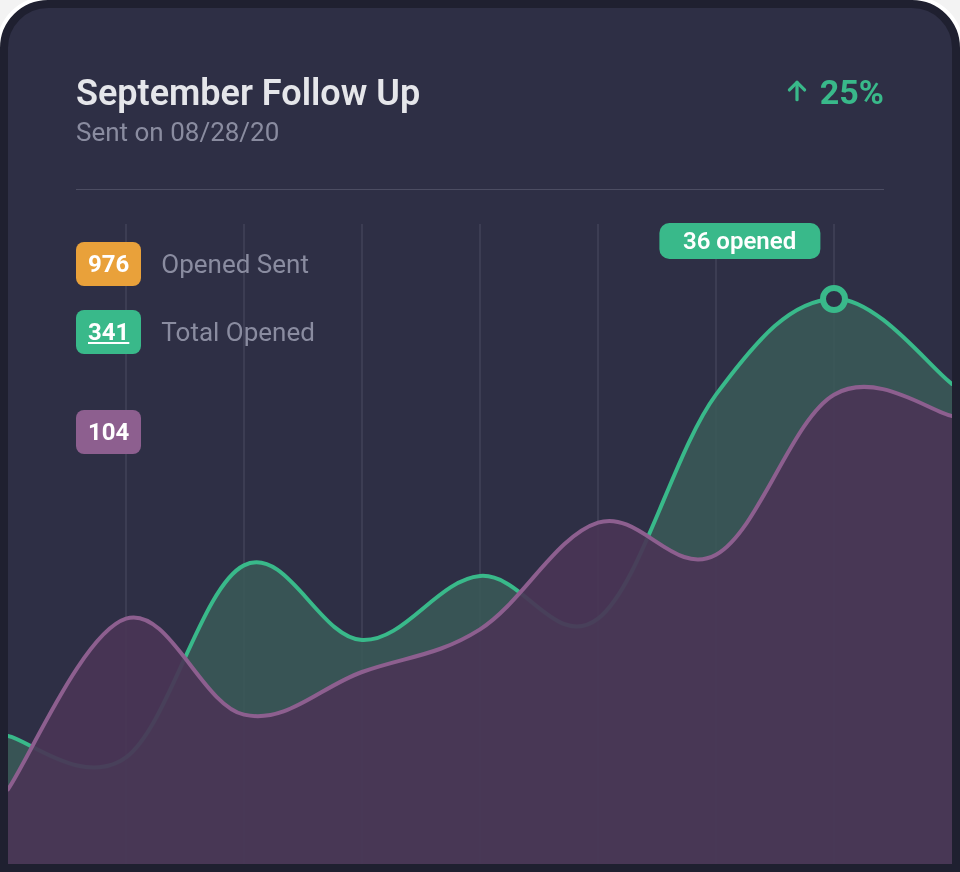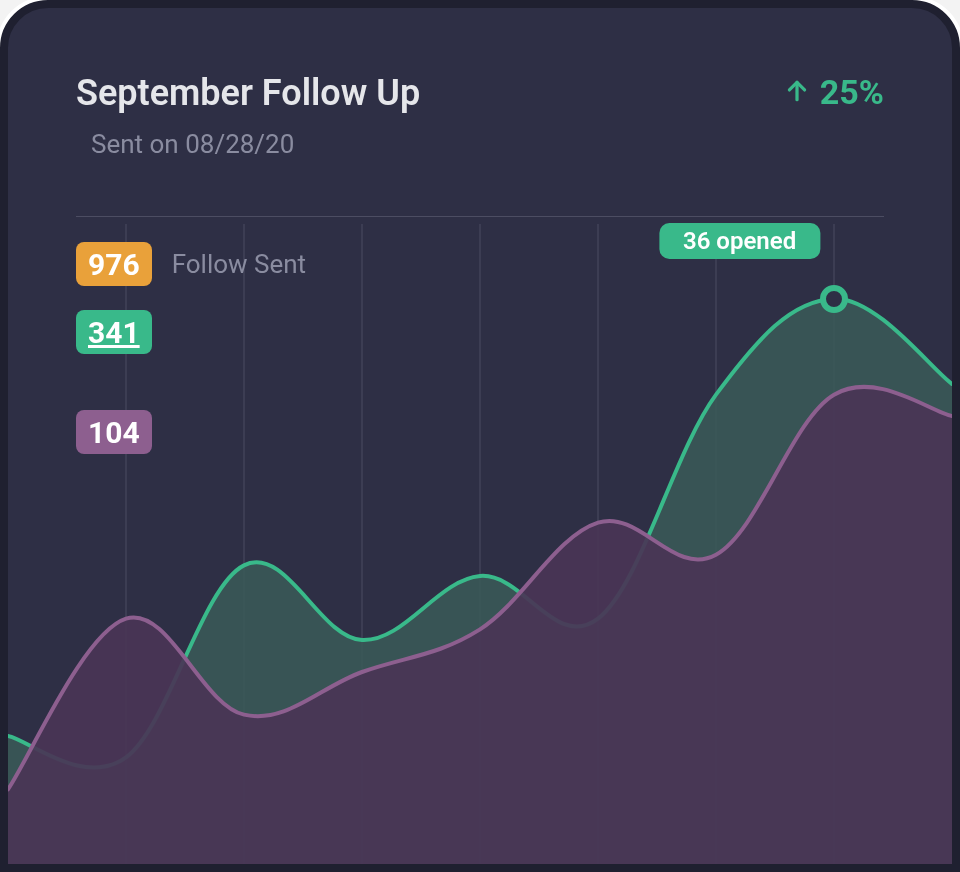--- a/index.html
+++ b/index.html
@@ -42,21 +42,21 @@
   .title{
     font-size:36px;
     font-weight:600;
     color:var(--text-main);
     margin:0 0 3px 0;
   }
   .subtitle{
     font-size:26px;
     font-weight:400;
     color:var(--text-sub);
-    margin:15px;
+    margin:0;
   }
   .change{
     display:flex;
     align-items:center;
     gap:10px;
     color:var(--green);
     font-size:34px;
     font-weight:700;
   }
   .change svg{width:26px;height:26px;}
@@ -79,21 +79,21 @@
     align-items:center;
     gap:20px;
   }
   .badge{
     min-width:64px;
     height:44px;
     border-radius:8px;
     display:flex;
     align-items:center;
     justify-content:center;
-    font-size:30px;
+    font-size:24px;
     font-weight:700;
     color:#fff;
     padding:0 12px;
   }
   .badge.orange{background:var(--orange);}
   .badge.green{background:var(--green);text-decoration:underline;}
   .badge.purple{background:var(--purple);margin-top:32px;}
   .legend-label{
     font-size:26px;
     color:var(--text-sub);
@@ -148,24 +148,25 @@
         <span>25%</span>
       </div>
     </div>
   </div>
 
   <div class="divider"></div>
 
   <div class="legend">
     <div class="legend-item">
       <div class="badge orange">976</div>
-      <div class="legend-label">Follow Sent</div>
+      <div class="legend-label">Opened Sent</div>
     </div>
     <div class="legend-item">
       <div class="badge green">341</div>
+      <div class="legend-label">Total Opened</div>
     </div>
     <div class="legend-item">
       <div class="badge purple">104</div>
     </div>
   </div>
 
   <div class="chart">
     <svg id="chart-svg" viewBox="0 0 960 640" preserveAspectRatio="none" width="100%" height="100%">
         <line x1="120" x2="120" y1="0" y2="640" class="gridline"></line>
         <line x1="240" x2="240" y1="0" y2="640" class="gridline"></line>

